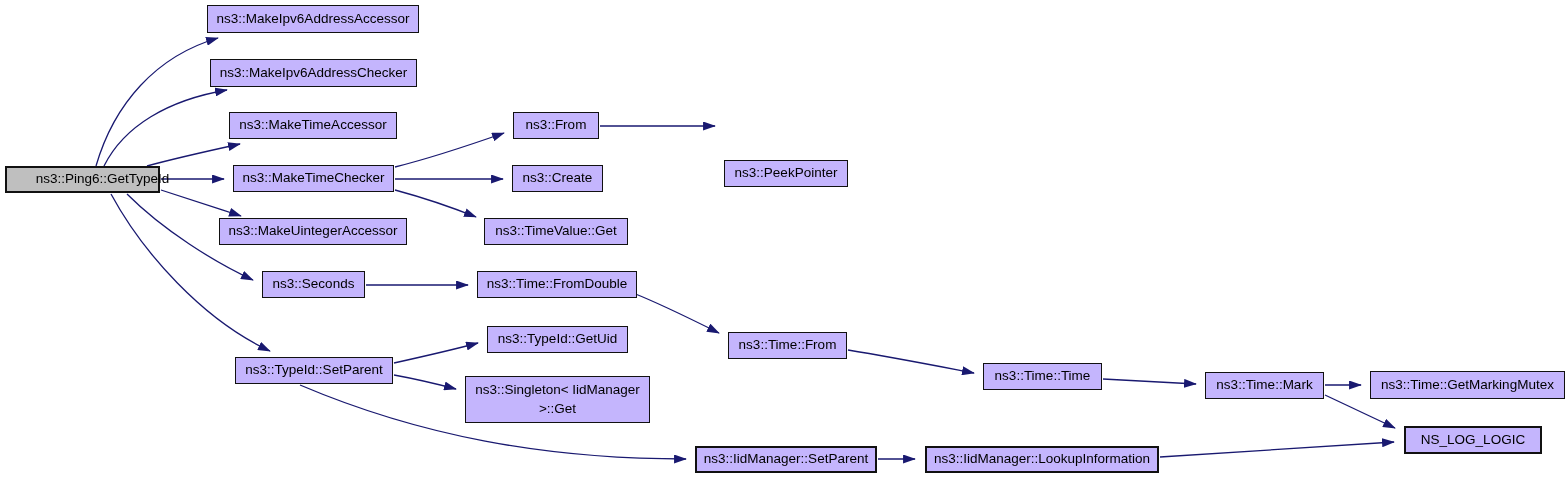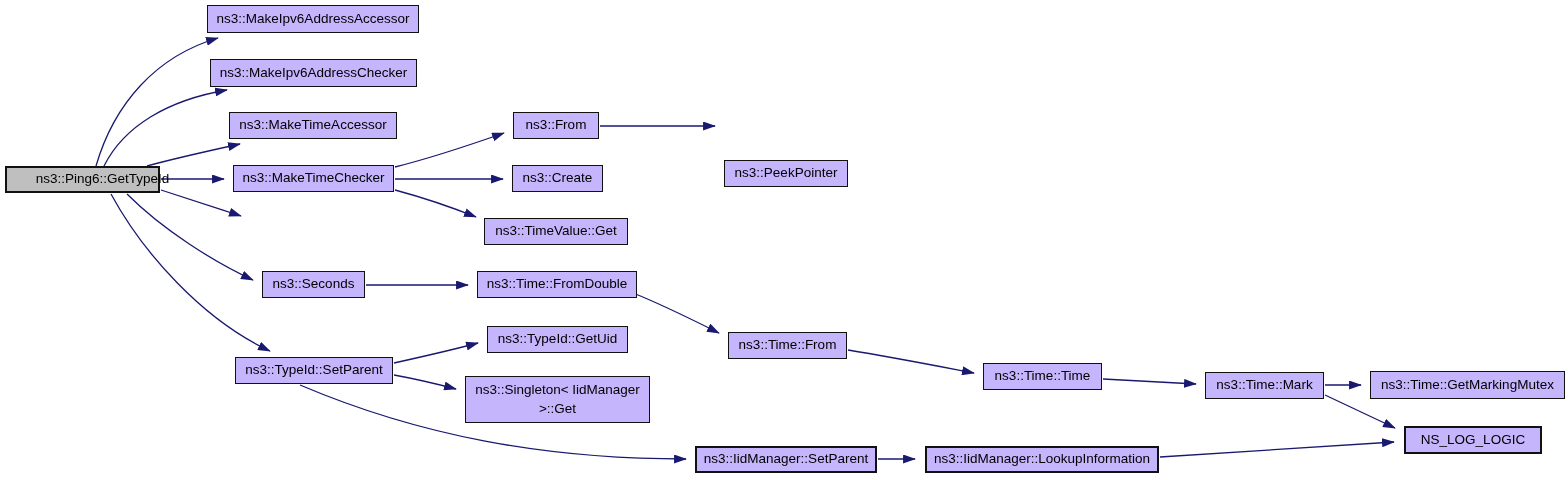--- a/index.html
+++ b/index.html
@@ -95,20 +95,21 @@
   <div class="node root" style="left:5px; top:166px; width:155px; height:27px;">ns3::Ping6::GetTypeId</div>
 
   <div class="node" style="left:207px; top:5px; width:212px; height:28px;">ns3::MakeIpv6AddressAccessor</div>
 
   <div class="node" style="left:210px; top:59px; width:207px; height:28px;">ns3::MakeIpv6AddressChecker</div>
 
   <div class="node" style="left:229px; top:112px; width:168px; height:27px;">ns3::MakeTimeAccessor</div>
 
   <div class="node" style="left:233px; top:165px; width:161px; height:27px;">ns3::MakeTimeChecker</div>
 
+  <div class="node" style="left:219px; top:218px; width:188px; height:27px;">ns3::MakeUintegerAccessor</div>
 
   <div class="node" style="left:262px; top:271px; width:103px; height:27px;">ns3::Seconds</div>
 
   <div class="node" style="left:235px; top:357px; width:158px; height:27px;">ns3::TypeId::SetParent</div>
 
   <div class="node" style="left:513px; top:112px; width:86px; height:27px;">ns3::From</div>
 
   <div class="node" style="left:512px; top:165px; width:91px; height:27px;">ns3::Create</div>
 
   <div class="node" style="left:484px; top:218px; width:144px; height:27px;">ns3::TimeValue::Get</div>

